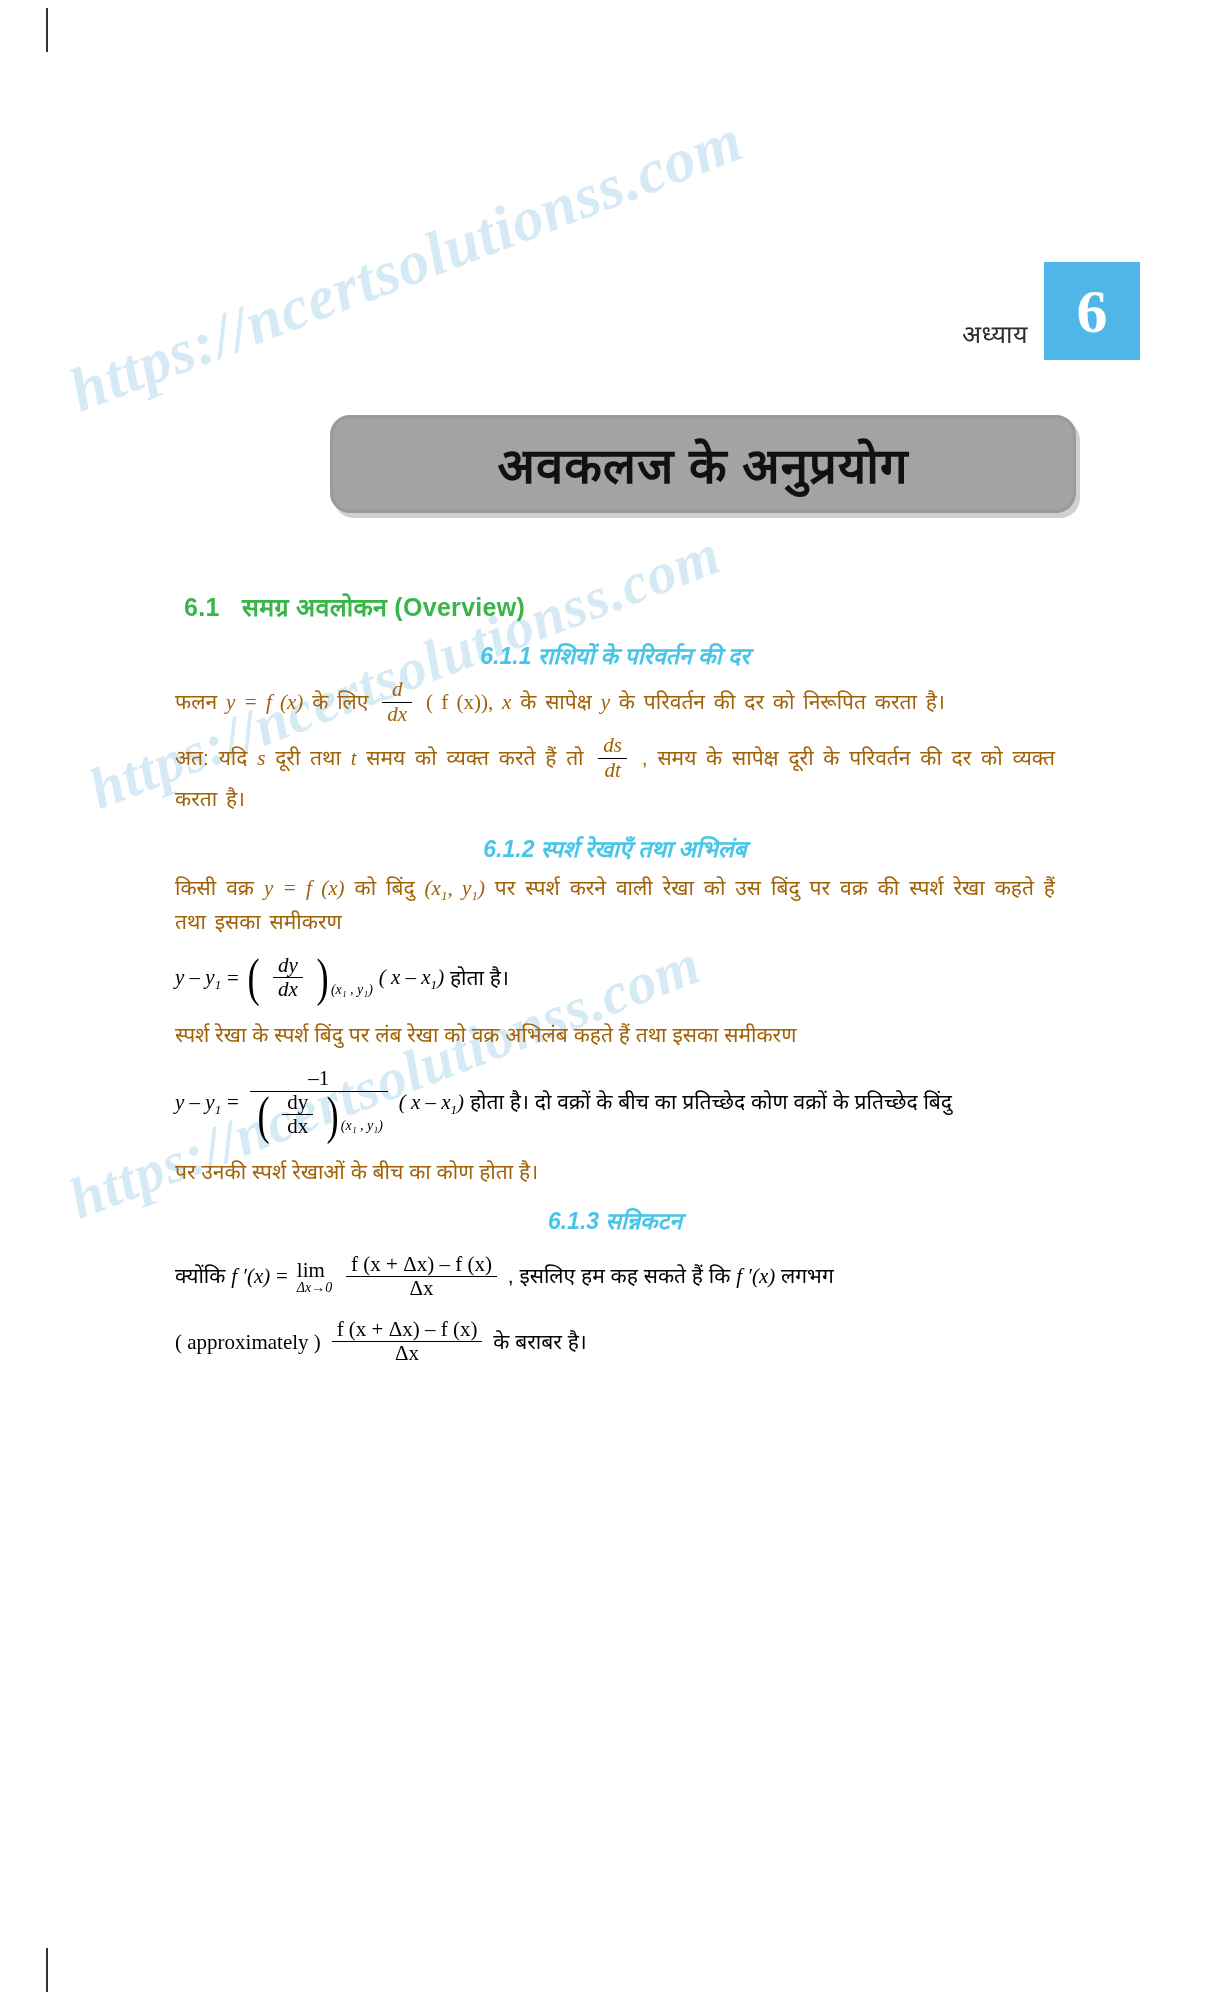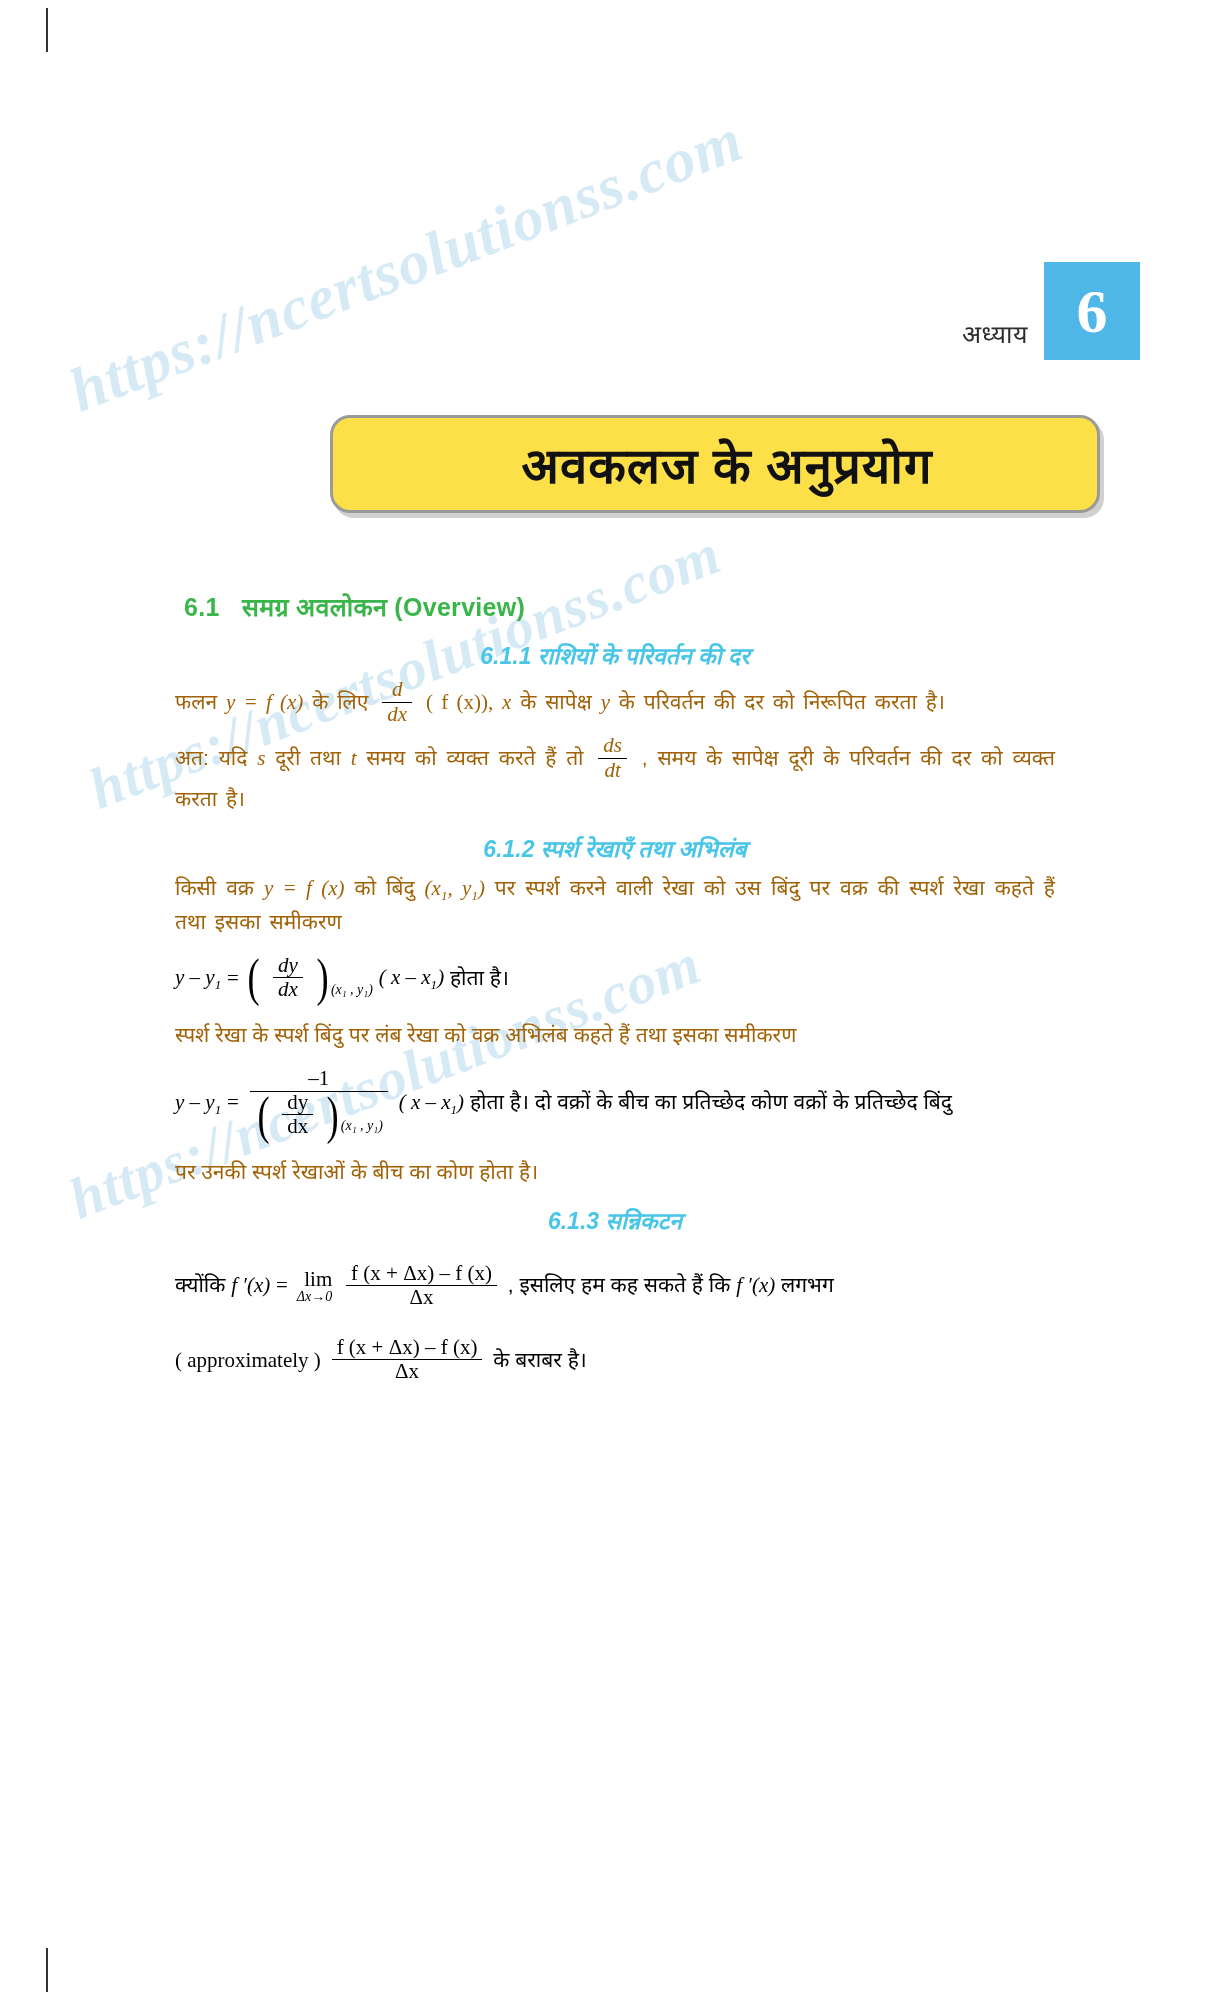--- a/index.html
+++ b/index.html
@@ -75,26 +75,25 @@
 
   
   .title-plate {
     position: absolute;
     left: 330px;
     top: 415px;
     width: 740px;
     height: 92px;
     border: 3px solid #9a9a9a;
     border-radius: 20px;
-    background: #fde047;
+    background: #a3a3a3;
     box-shadow: 4px 5px 0 rgba(150,150,150,.45);
     display: flex;
     align-items: center;
     justify-content: center;
-    padding-left: 24px;
   }
   .title-text {
     font-family: "Liberation Sans", sans-serif;
     font-weight: bold;
     font-size: 49px;
     color: #111;
     letter-spacing: 1px;
     white-space: nowrap;
   }
 
@@ -169,24 +168,24 @@
   }
   .sub-point {
     font-family: "Liberation Serif", serif;
     font-style: italic;
     font-size: 14px;
     vertical-align: -10px;
     display: inline-block;
   }
   .limblock {
     display: inline-block;
-    text-align: right;
+    text-align: left;
     vertical-align: middle;
     font-family: "Liberation Serif", serif;
-    margin: 16px 3px;
+    margin: 7px 3px;
     line-height: 1.05;
   }
   .limblock .lim { display: block; font-size: 21px; font-style: normal; }
   .limblock .sub { display: block; font-size: 14px; font-style: italic; }
   .eqline {
     font-family: "Liberation Sans", sans-serif;
     font-size: 21px;
     line-height: 1.5;
     margin: 16px 0;
   }

